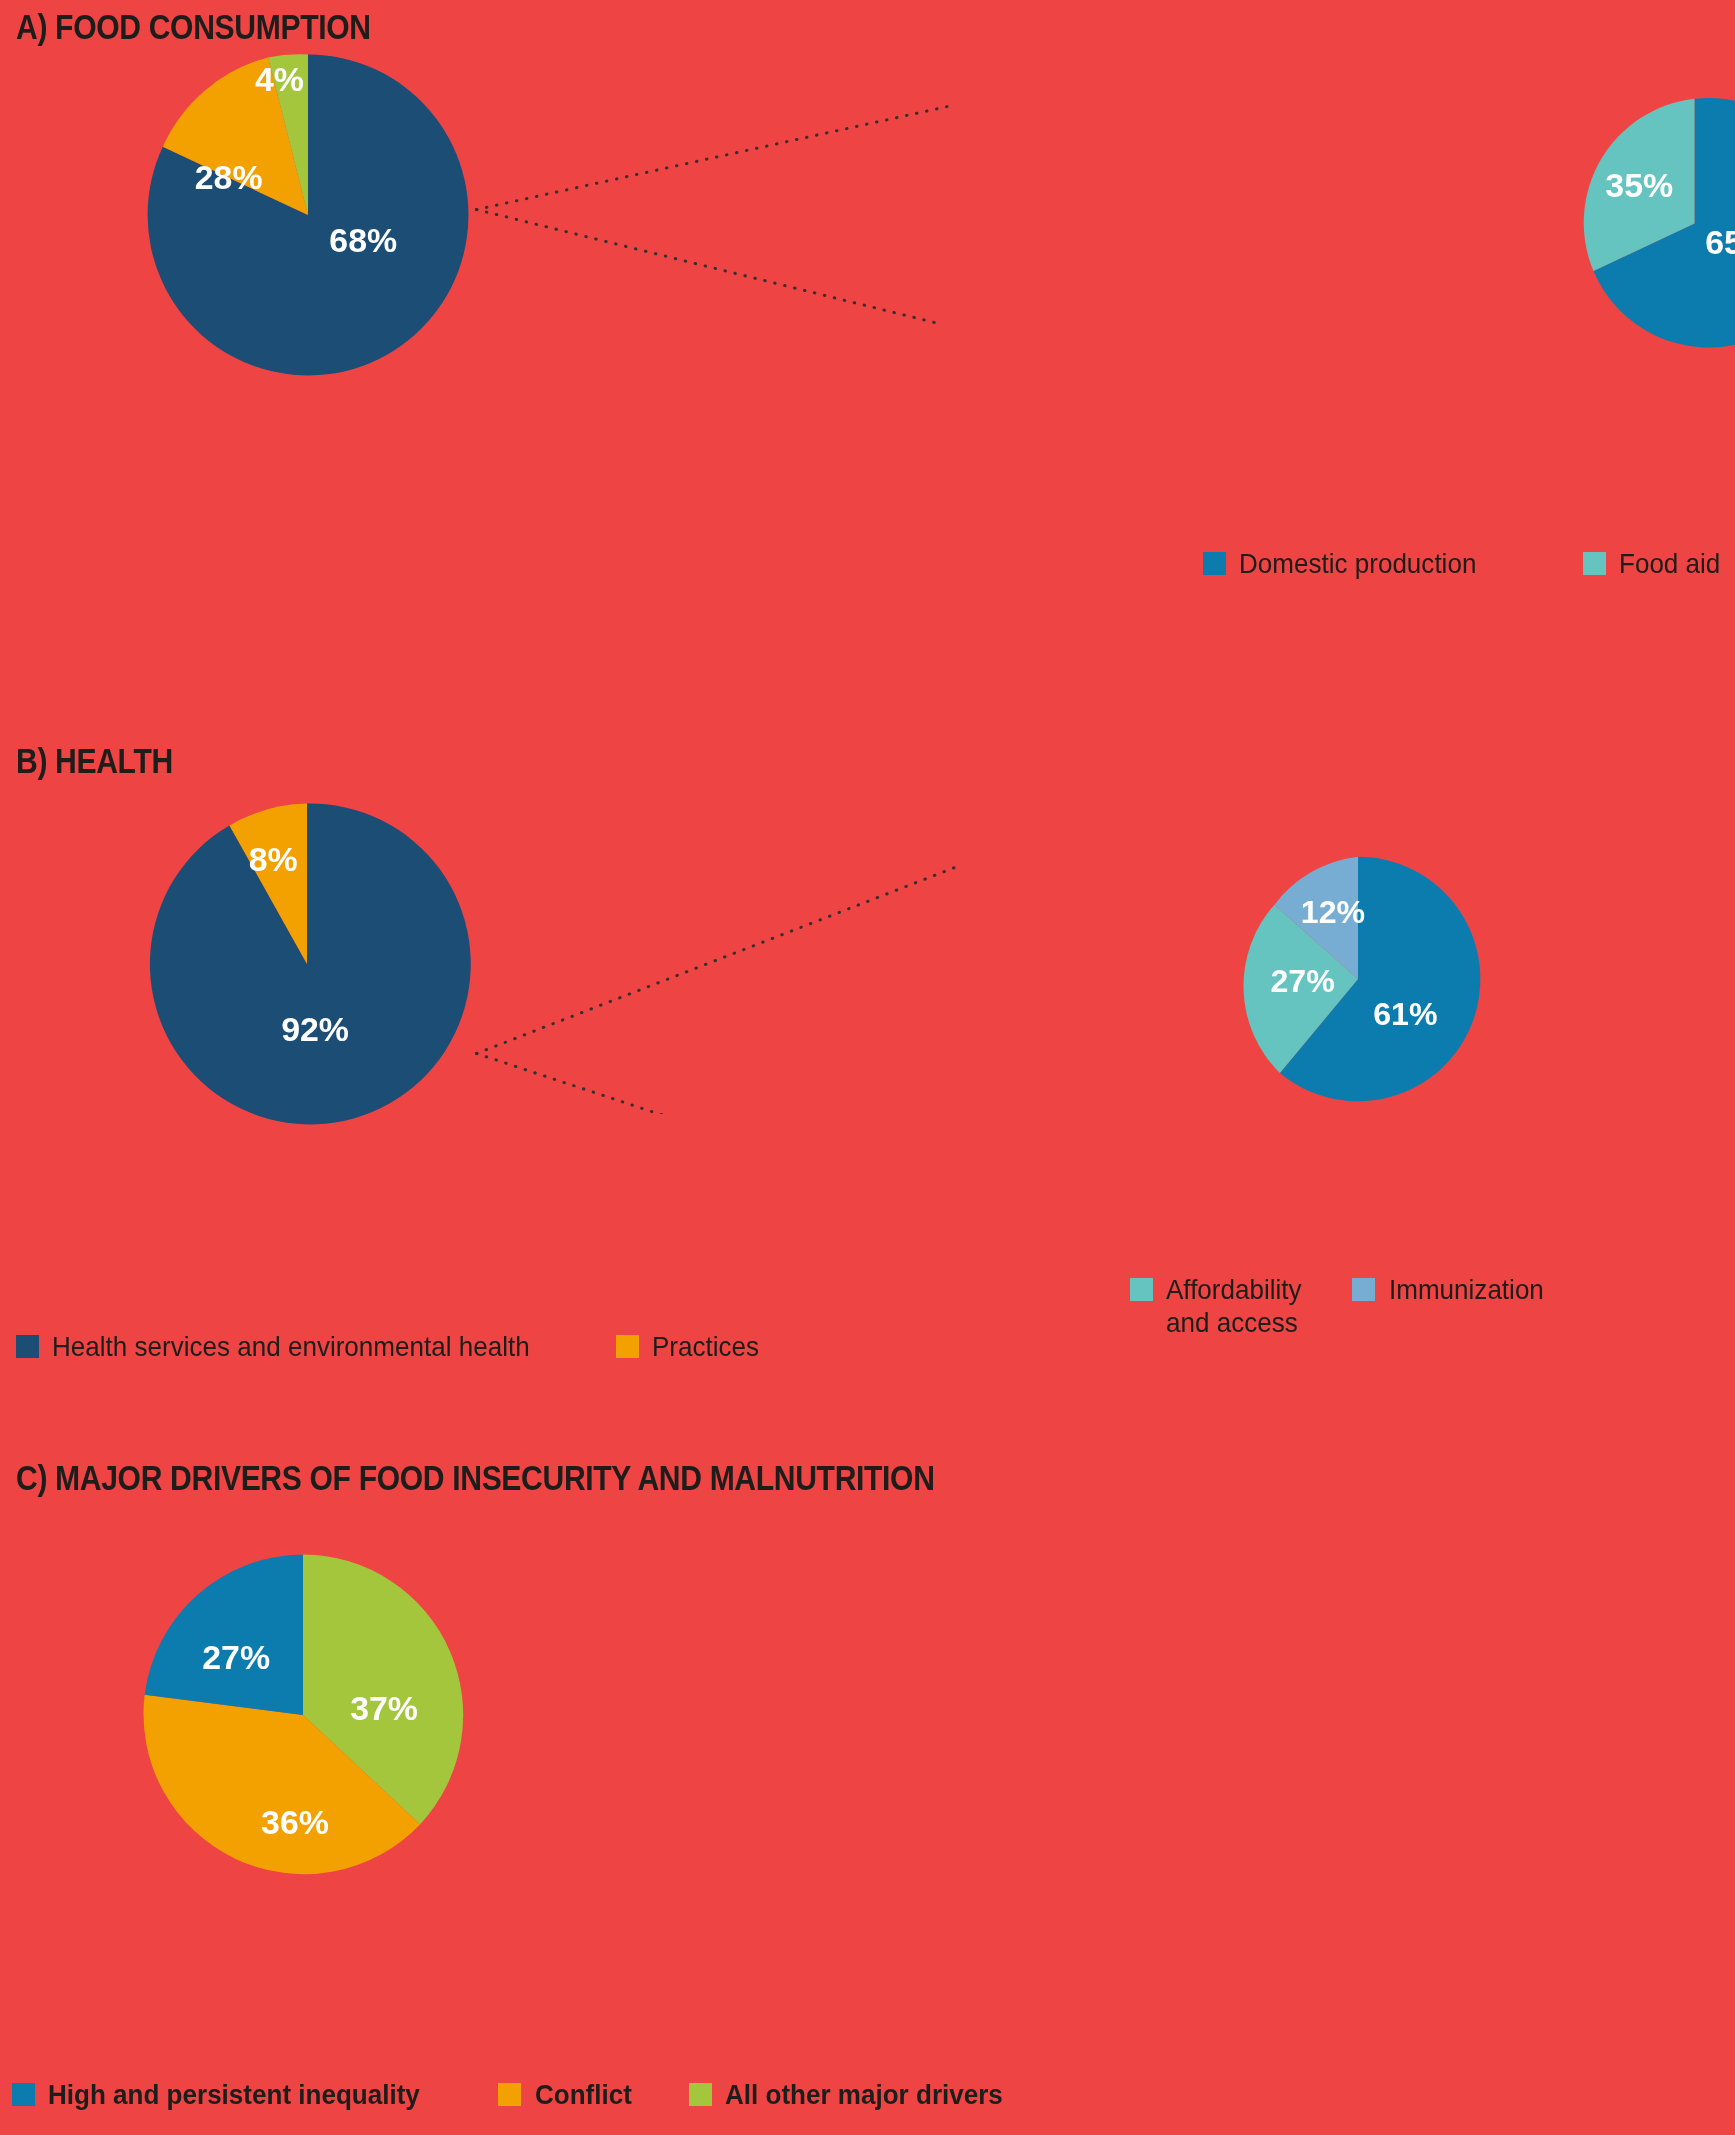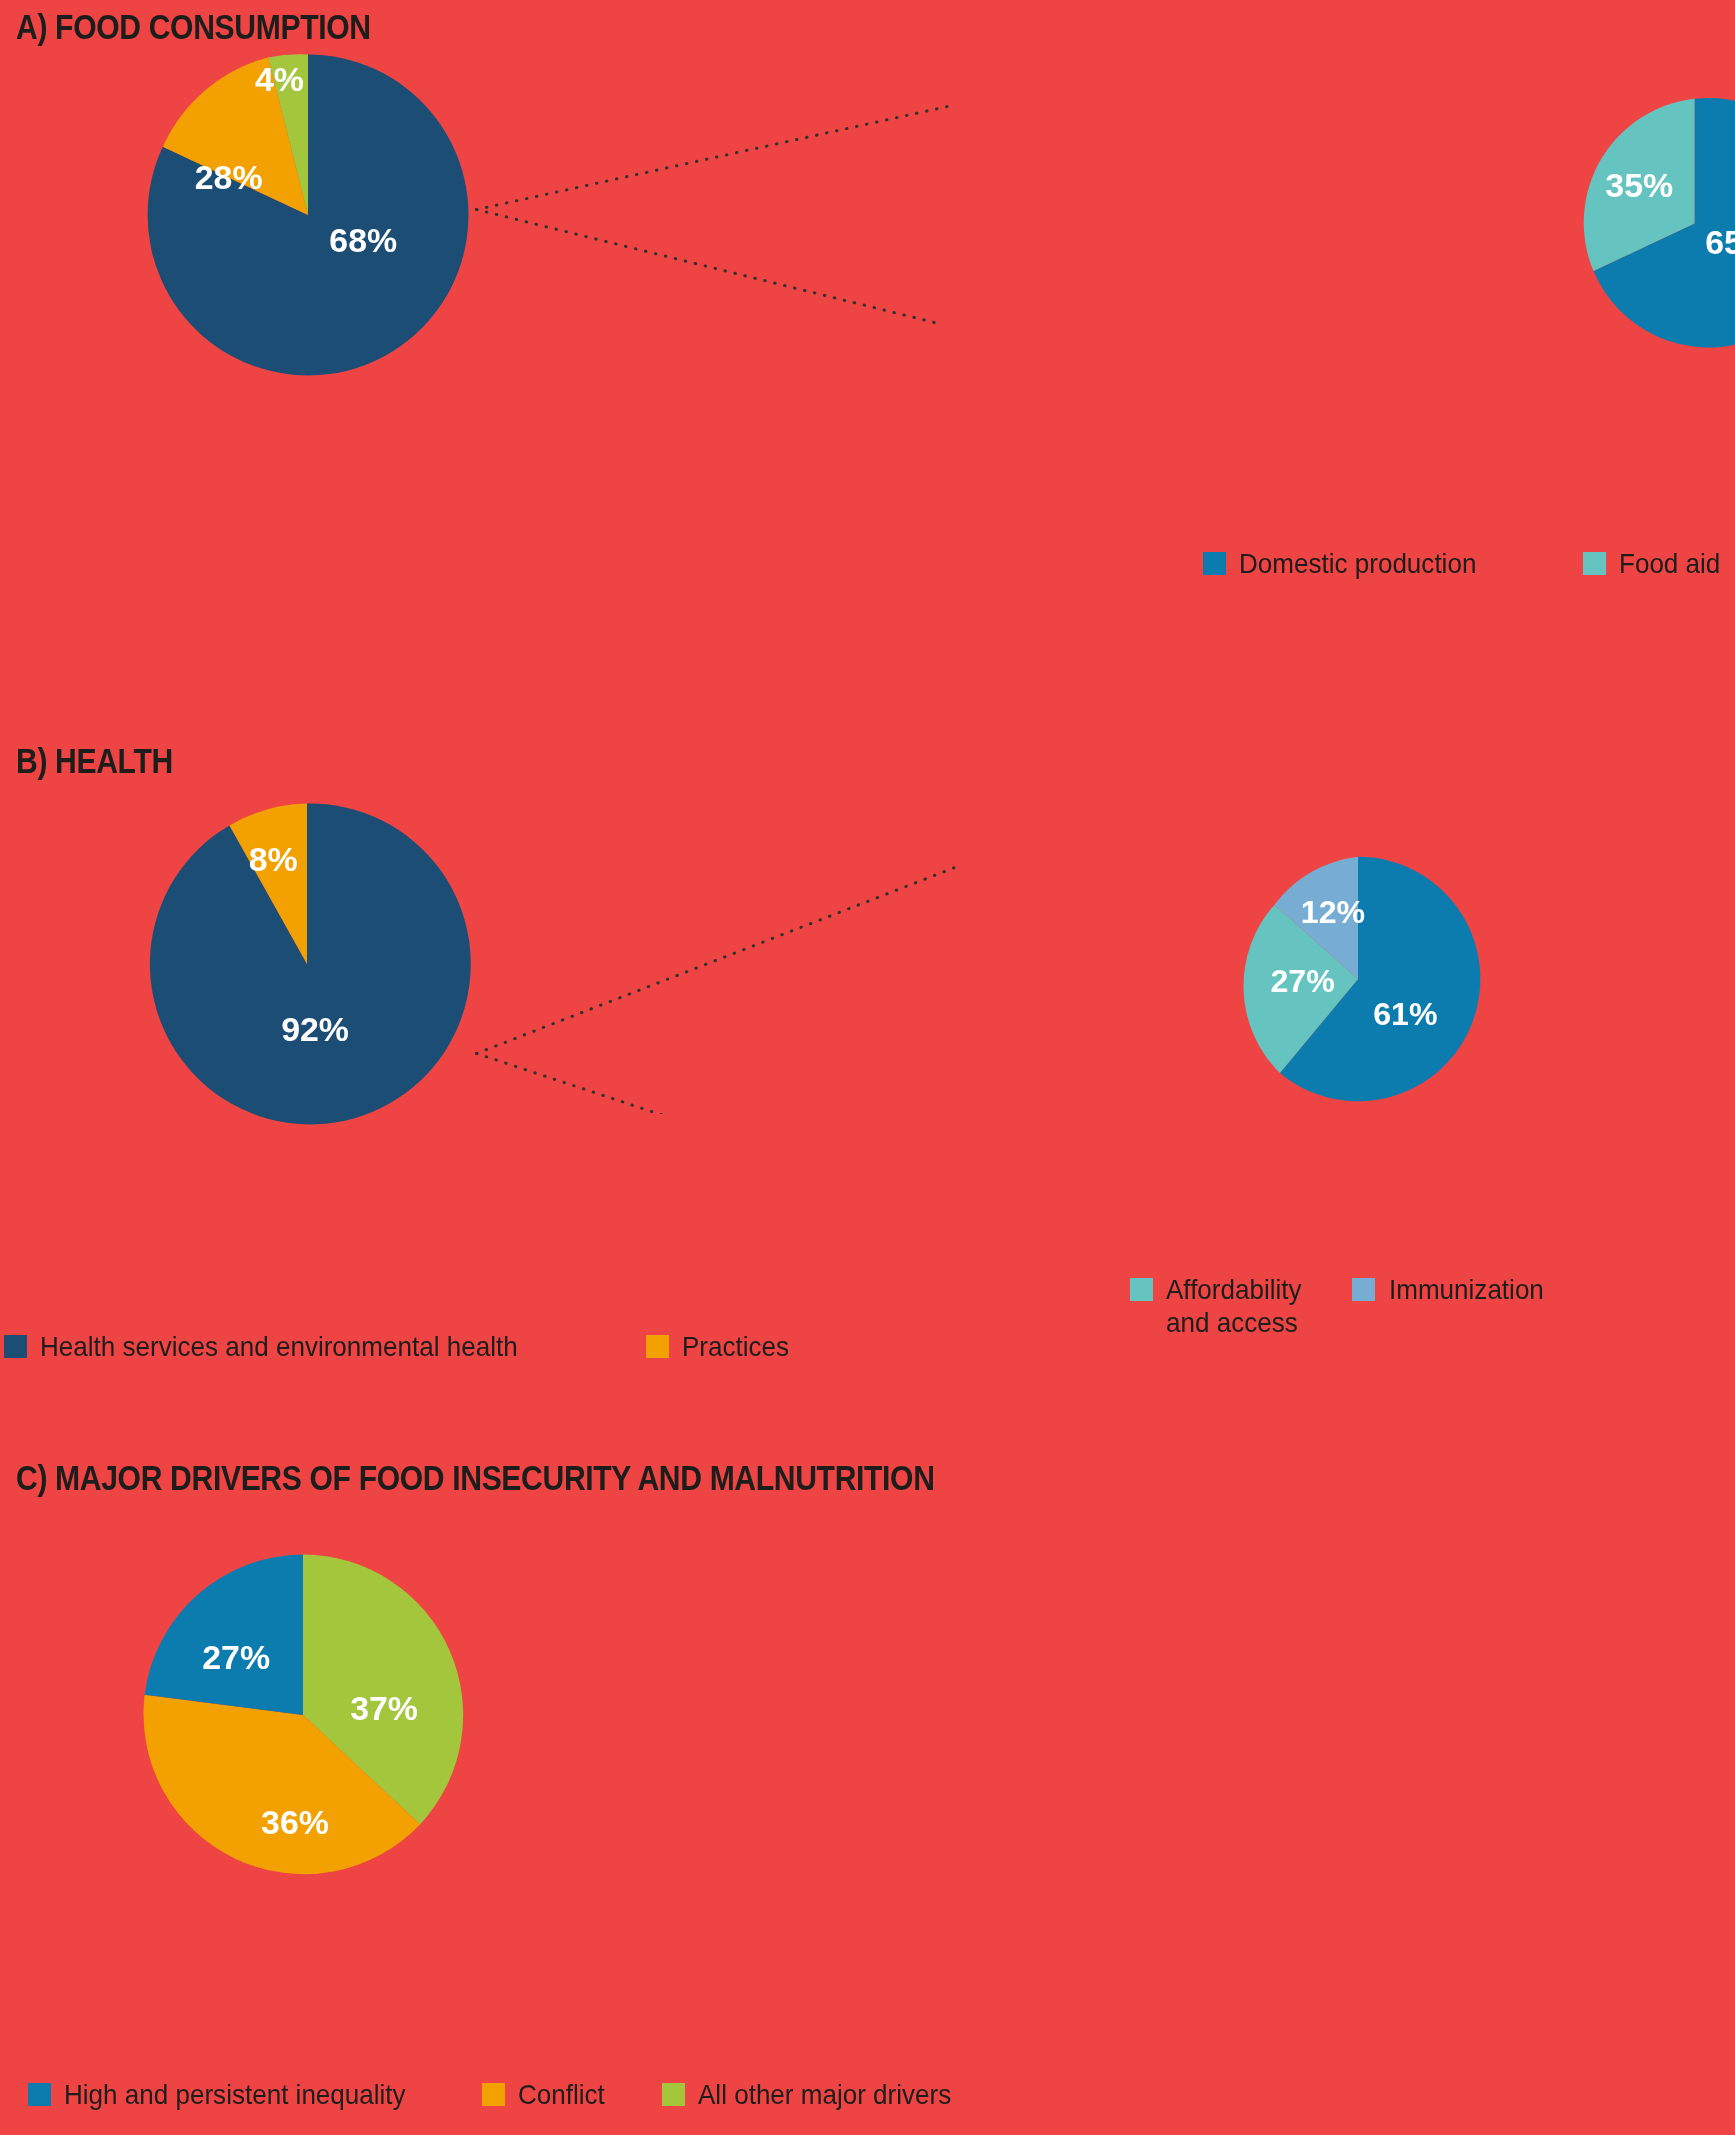--- a/index.html
+++ b/index.html
@@ -164,21 +164,21 @@
       <span class="swatch" style="background:#65c4c0;"></span>
       <span class="legend-label">Affordability
 and access</span>
     </div>
     <div class="legend-item">
       <span class="swatch" style="background:#78add3;"></span>
       <span class="legend-label">Immunization</span>
     </div>
   </div>
 
-  <div class="legend" style="left:4px; top:1330px;gap:42px;">
+  <div class="legend" style="left:16px; top:1330px;">
     <div class="legend-item">
       <span class="swatch" style="background:#1b4d75;"></span>
       <span class="legend-label">Health services and environmental health</span>
     </div>
     <div class="legend-item">
       <span class="swatch" style="background:#f2a100;"></span>
       <span class="legend-label">Practices</span>
     </div>
   </div>
 
@@ -191,21 +191,21 @@
 
       <path d="M184,184 L315.3,306.8 A180,180 0 0,1 6.3,161.3 Z" fill="#f2a100"></path>
 
       <path d="M184,184 L6.3,161.3 A180,180 0 0,1 184,4 Z" fill="#0c7cae"></path>
       <text class="pie-label" x="275" y="180">37%</text>
       <text class="pie-label" x="175" y="308">36%</text>
       <text class="pie-label" x="109" y="122">27%</text>
     </svg>
   </div>
 
-  <div class="legend" style="left:28px; top:2078px;">
+  <div class="legend" style="left:12px; top:2078px;font-weight:bold;">
     <div class="legend-item">
       <span class="swatch" style="background:#0c7cae;"></span>
       <span class="legend-label">High and persistent inequality</span>
     </div>
     <div class="legend-item">
       <span class="swatch" style="background:#f2a100;"></span>
       <span class="legend-label">Conflict</span>
     </div>
     <div class="legend-item">
       <span class="swatch" style="background:#a4c63c;"></span>

